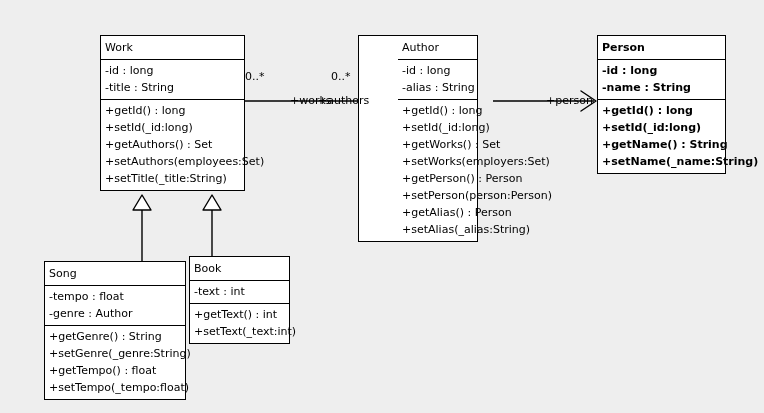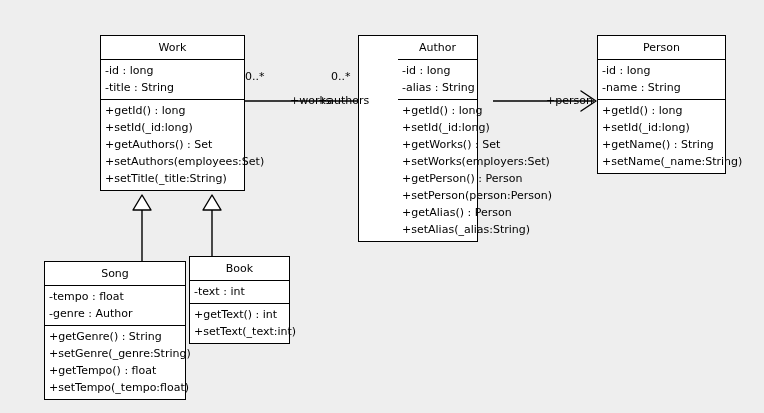--- a/index.html
+++ b/index.html
@@ -31,21 +31,21 @@
 
   
   .uml-class {
     position: absolute;
     background: #ffffff;
     border: 1px solid #000000;
     box-sizing: border-box;
     z-index: 5;
   }
   .cls-name {
-    text-align: center;
+    text-align: left;
     font-size: 11px;
     line-height: 13px;
     padding: 5px 4px 5px 4px;
     color: #000;
     white-space: nowrap;
   }
   .cls-sep {
     height: 0;
     border-top: 1px solid #000000;
     font-size: 0;
@@ -133,21 +133,21 @@
       <div class="cls-member">+setId(_id:long)</div>
       <div class="cls-member">+getWorks() : Set</div>
       <div class="cls-member">+setWorks(employers:Set)</div>
       <div class="cls-member">+getPerson() : Person</div>
       <div class="cls-member">+setPerson(person:Person)</div>
       <div class="cls-member">+getAlias() : Person</div>
       <div class="cls-member">+setAlias(_alias:String)</div>
     </div>
   </div>
 
-  <div class="uml-class" style="left:597px; top:35px; width:129px;">
+  <div class="uml-class" style="left:597px; top:35px; width:129px;font-weight:bold;">
     <div class="cls-name">Person</div>
     <div class="cls-sep"></div>
     <div class="cls-compartment">
       <div class="cls-member">-id : long</div>
       <div class="cls-member">-name : String</div>
     </div>
     <div class="cls-sep"></div>
     <div class="cls-compartment">
       <div class="cls-member">+getId() : long</div>
       <div class="cls-member">+setId(_id:long)</div>

